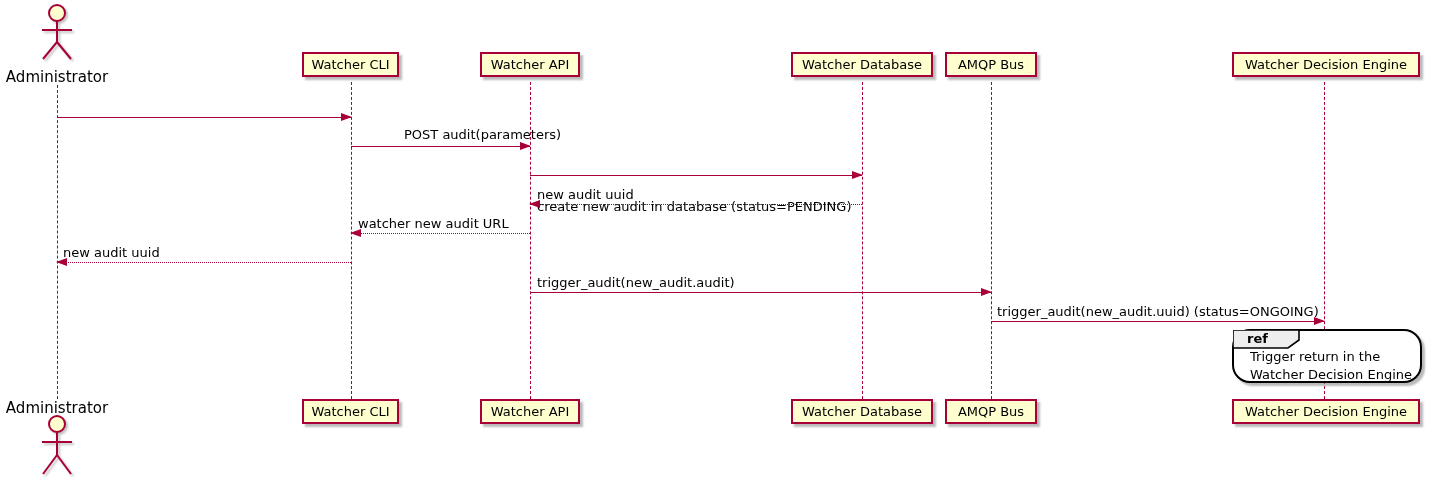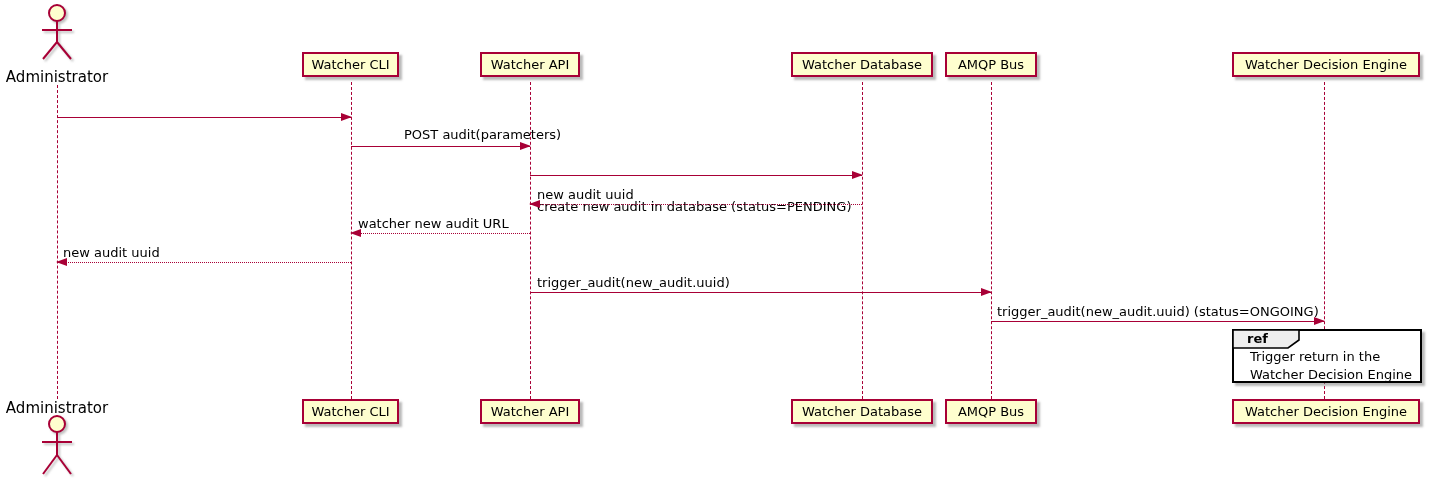--- a/index.html
+++ b/index.html
@@ -146,31 +146,31 @@
   <div class="msg-label" style="left:358px; top:216px;">watcher new audit URL</div>
   <div class="msg-line dotted" style="left:351px; top:233px; width:179px;">
     <span class="arrow-left"></span>
   </div>
 
   <div class="msg-label" style="left:63px; top:245px;">new audit uuid</div>
   <div class="msg-line dotted" style="left:57px; top:262px; width:294px;">
     <span class="arrow-left"></span>
   </div>
 
-  <div class="msg-label" style="left:537px; top:275px;">trigger_audit(new_audit.uuid)</div>
+  <div class="msg-label" style="left:537px; top:275px;">trigger_audit(new_audit.audit)</div>
   <div class="msg-line" style="left:530px; top:292px; width:461px;">
     <span class="arrow-right"></span>
   </div>
 
   <div class="msg-label" style="left:997px; top:304px;">trigger_audit(new_audit.uuid) (status=ONGOING)</div>
   <div class="msg-line" style="left:991px; top:321px; width:333px;">
     <span class="arrow-right"></span>
   </div>
 
-  <div class="ref-box" style="left:1232px; top:329px; width:190px; height:54px;">
+  <div class="ref-box" style="left:1232px; top:329px; width:190px; height:54px;border-radius:18px;">
     <svg class="ref-header-shape" width="68" height="19" viewBox="0 0 68 19">
       <polygon points="0,0 66,0 66,10 55,18 0,18" fill="#EEEEEE" stroke="#000000" stroke-width="1.6"></polygon>
     </svg>
     <div class="ref-keyword">ref</div>
     <div class="ref-body">
       <div>Trigger return in the</div>
       <div>Watcher Decision Engine</div>
     </div>
   </div>
 

